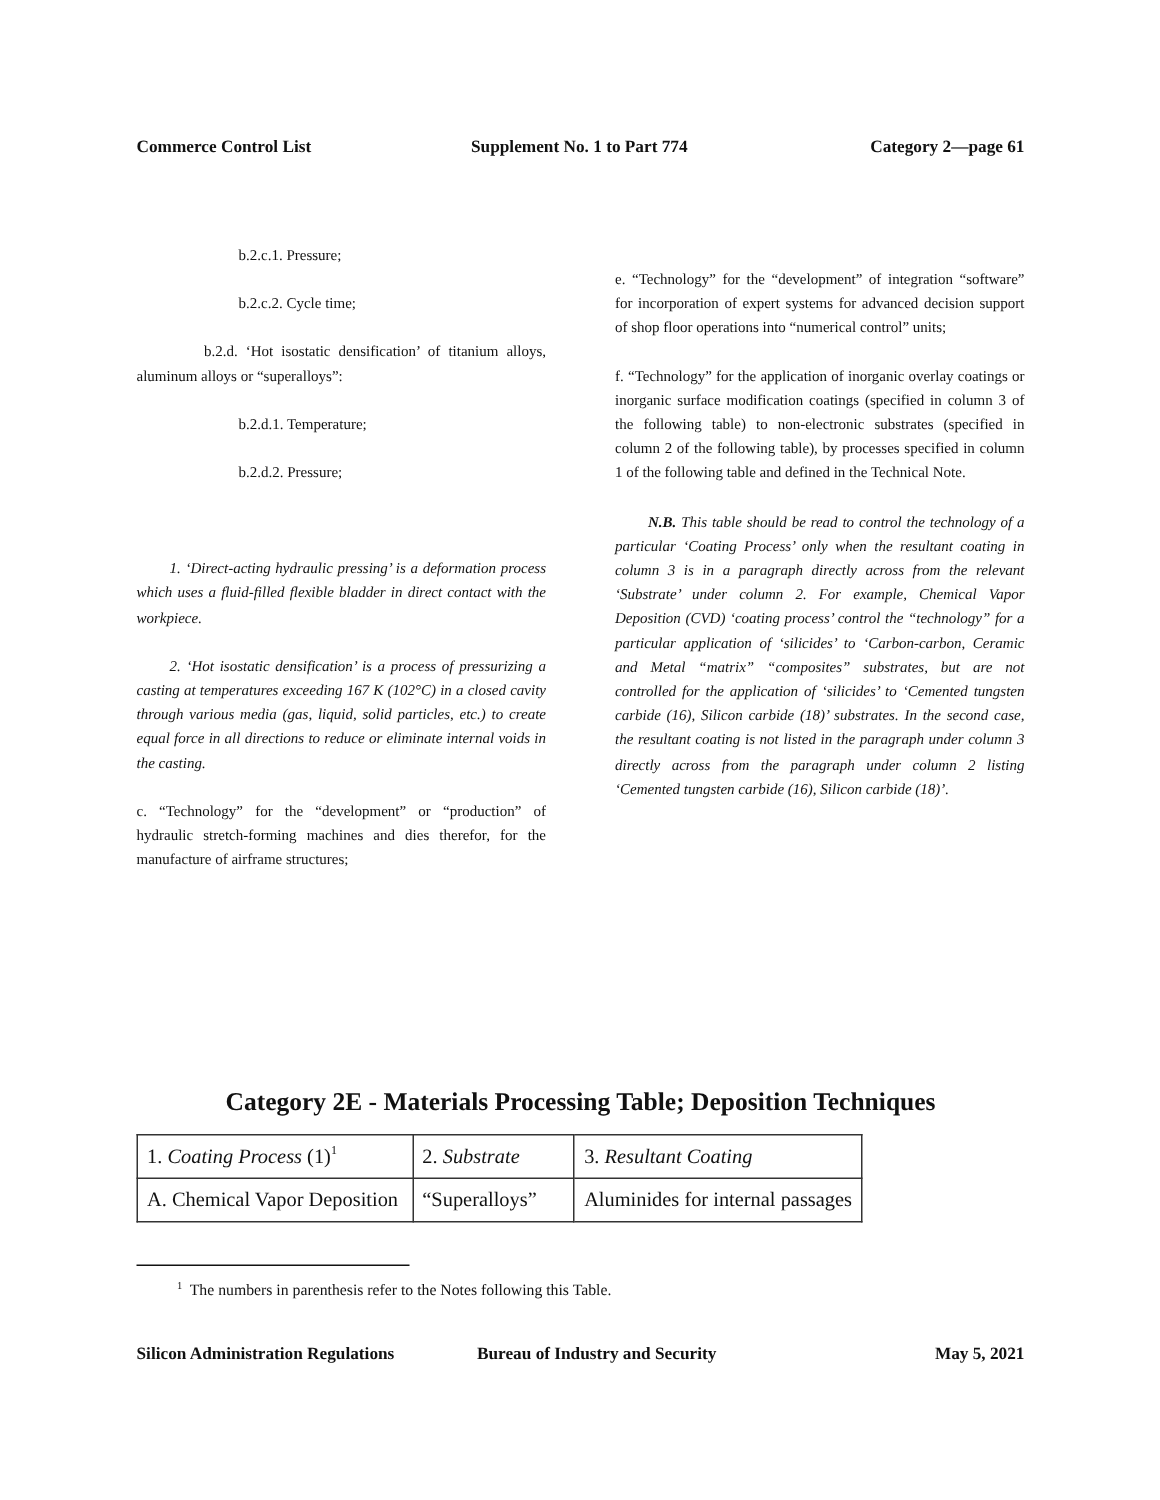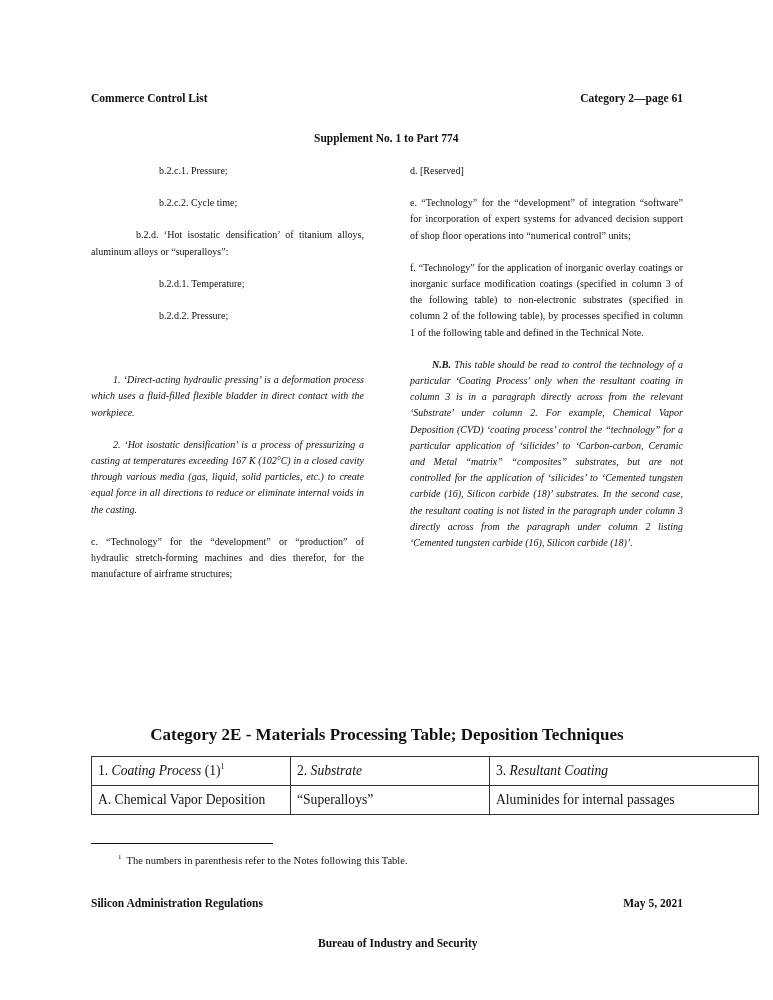--- a/index.html
+++ b/index.html
@@ -9,21 +9,21 @@
     color: #111111;
   }
   .hdr, .ftr {
     position: absolute; left: 91px; width: 592px;
     font-weight: bold; font-size: 11.5px;
   }
   .hdr { top: 92px; }
   .ftr { top: 897px; }
   .hdr span, .ftr span { position: absolute; white-space: nowrap; }
   .c-left { left: 0; }
-  .c-mid { left: 223px; margin-top: 40px; }
+  .c-mid { left: 223px; }
   .c-right { right: 0; }
   .ftr .c-mid { left: 227px; }
 
   .col {
     position: absolute; top: 163px; width: 273px;
     font-size: 10px; line-height: 16.2px; text-align: justify;
   }
   .col-left { left: 91px; }
   .col-right { left: 410px; }
   .col p { margin: 0; }
@@ -31,21 +31,21 @@
   .ind-first { text-indent: 45px; }
   .ind-first2 { text-indent: 22px; }
   .it { font-style: italic; }
   .bi { font-weight: bold; font-style: italic; }
 
   .tbl-title {
     position: absolute; top: 725px; left: 91px; width: 592px;
     text-align: center; font-weight: bold; font-size: 17px;
   }
   table.data {
-    position: absolute; top: 756px; left: 91px; width: 668px;
+    position: absolute; top: 756px; left: 91px; width: 484px;
     border-collapse: collapse; font-size: 13.6px;
   }
   table.data td {
     border: 1px solid #333333; padding: 4px 6px; height: 20px;
     vertical-align: middle; white-space: nowrap;
   }
   table.data td.w1 { width: 186px; }
   table.data td.w2 { width: 186px; }
   sup.fn { font-size: 8px; vertical-align: super; line-height: 0; }
 
@@ -82,21 +82,20 @@
   <p style="height:16px"></p>
   <p style="height:16px"></p>
   <p class="it ind-first2">1.  ‘Direct-acting hydraulic pressing’ is a deformation process which uses a fluid-filled flexible bladder in direct contact with the workpiece.</p>
   <p style="height:16px"></p>
   <p class="it ind-first2">2.  ‘Hot isostatic densification’ is a process of pressurizing a casting at temperatures exceeding 167 K (102°C) in a closed cavity through various media (gas, liquid, solid particles, etc.) to create equal force in all directions to reduce or eliminate internal voids in the casting.</p>
   <p style="height:16px"></p>
   <p>c. “Technology” for the “development” or “production” of hydraulic stretch-forming machines and dies therefor, for the manufacture of airframe structures;</p>
 </div>
 
 <div class="col col-right">
-  <p>d. [Reserved]</p>
   <p style="height:16px"></p>
   <p>e. “Technology” for the “development” of integration “software” for incorporation of expert systems for advanced decision support of shop floor  operations into “numerical control” units;</p>
   <p style="height:16px"></p>
   <p>f. “Technology” for the application of inorganic overlay coatings or inorganic surface modification coatings (specified in column 3 of the following table) to non-electronic substrates (specified in column 2 of the following table), by processes specified in column 1 of the following table and defined in the Technical Note.</p>
   <p style="height:16px"></p>
   <p class="it ind-first2"><span class="bi">N.B.</span><span> This table should be read to control the technology of a particular ‘Coating Process’ only when the resultant coating in column 3 is in a paragraph directly across from the relevant ‘Substrate’ under column 2.  For example, Chemical Vapor Deposition (CVD) ‘coating process’ control the “technology” for a particular application of ‘silicides’ to ‘Carbon-carbon, Ceramic and Metal “matrix” “composites” substrates, but are not controlled for the application of ‘silicides’ to ‘Cemented tungsten carbide (16), Silicon carbide (18)’ substrates.  In the second case, the resultant coating is not listed in the paragraph under column 3 directly across from the paragraph under column 2 listing ‘Cemented tungsten carbide (16), Silicon carbide (18)’.</span></p>
 </div>
 
 <div class="tbl-title">Category 2E - Materials Processing Table; Deposition Techniques</div>
 

